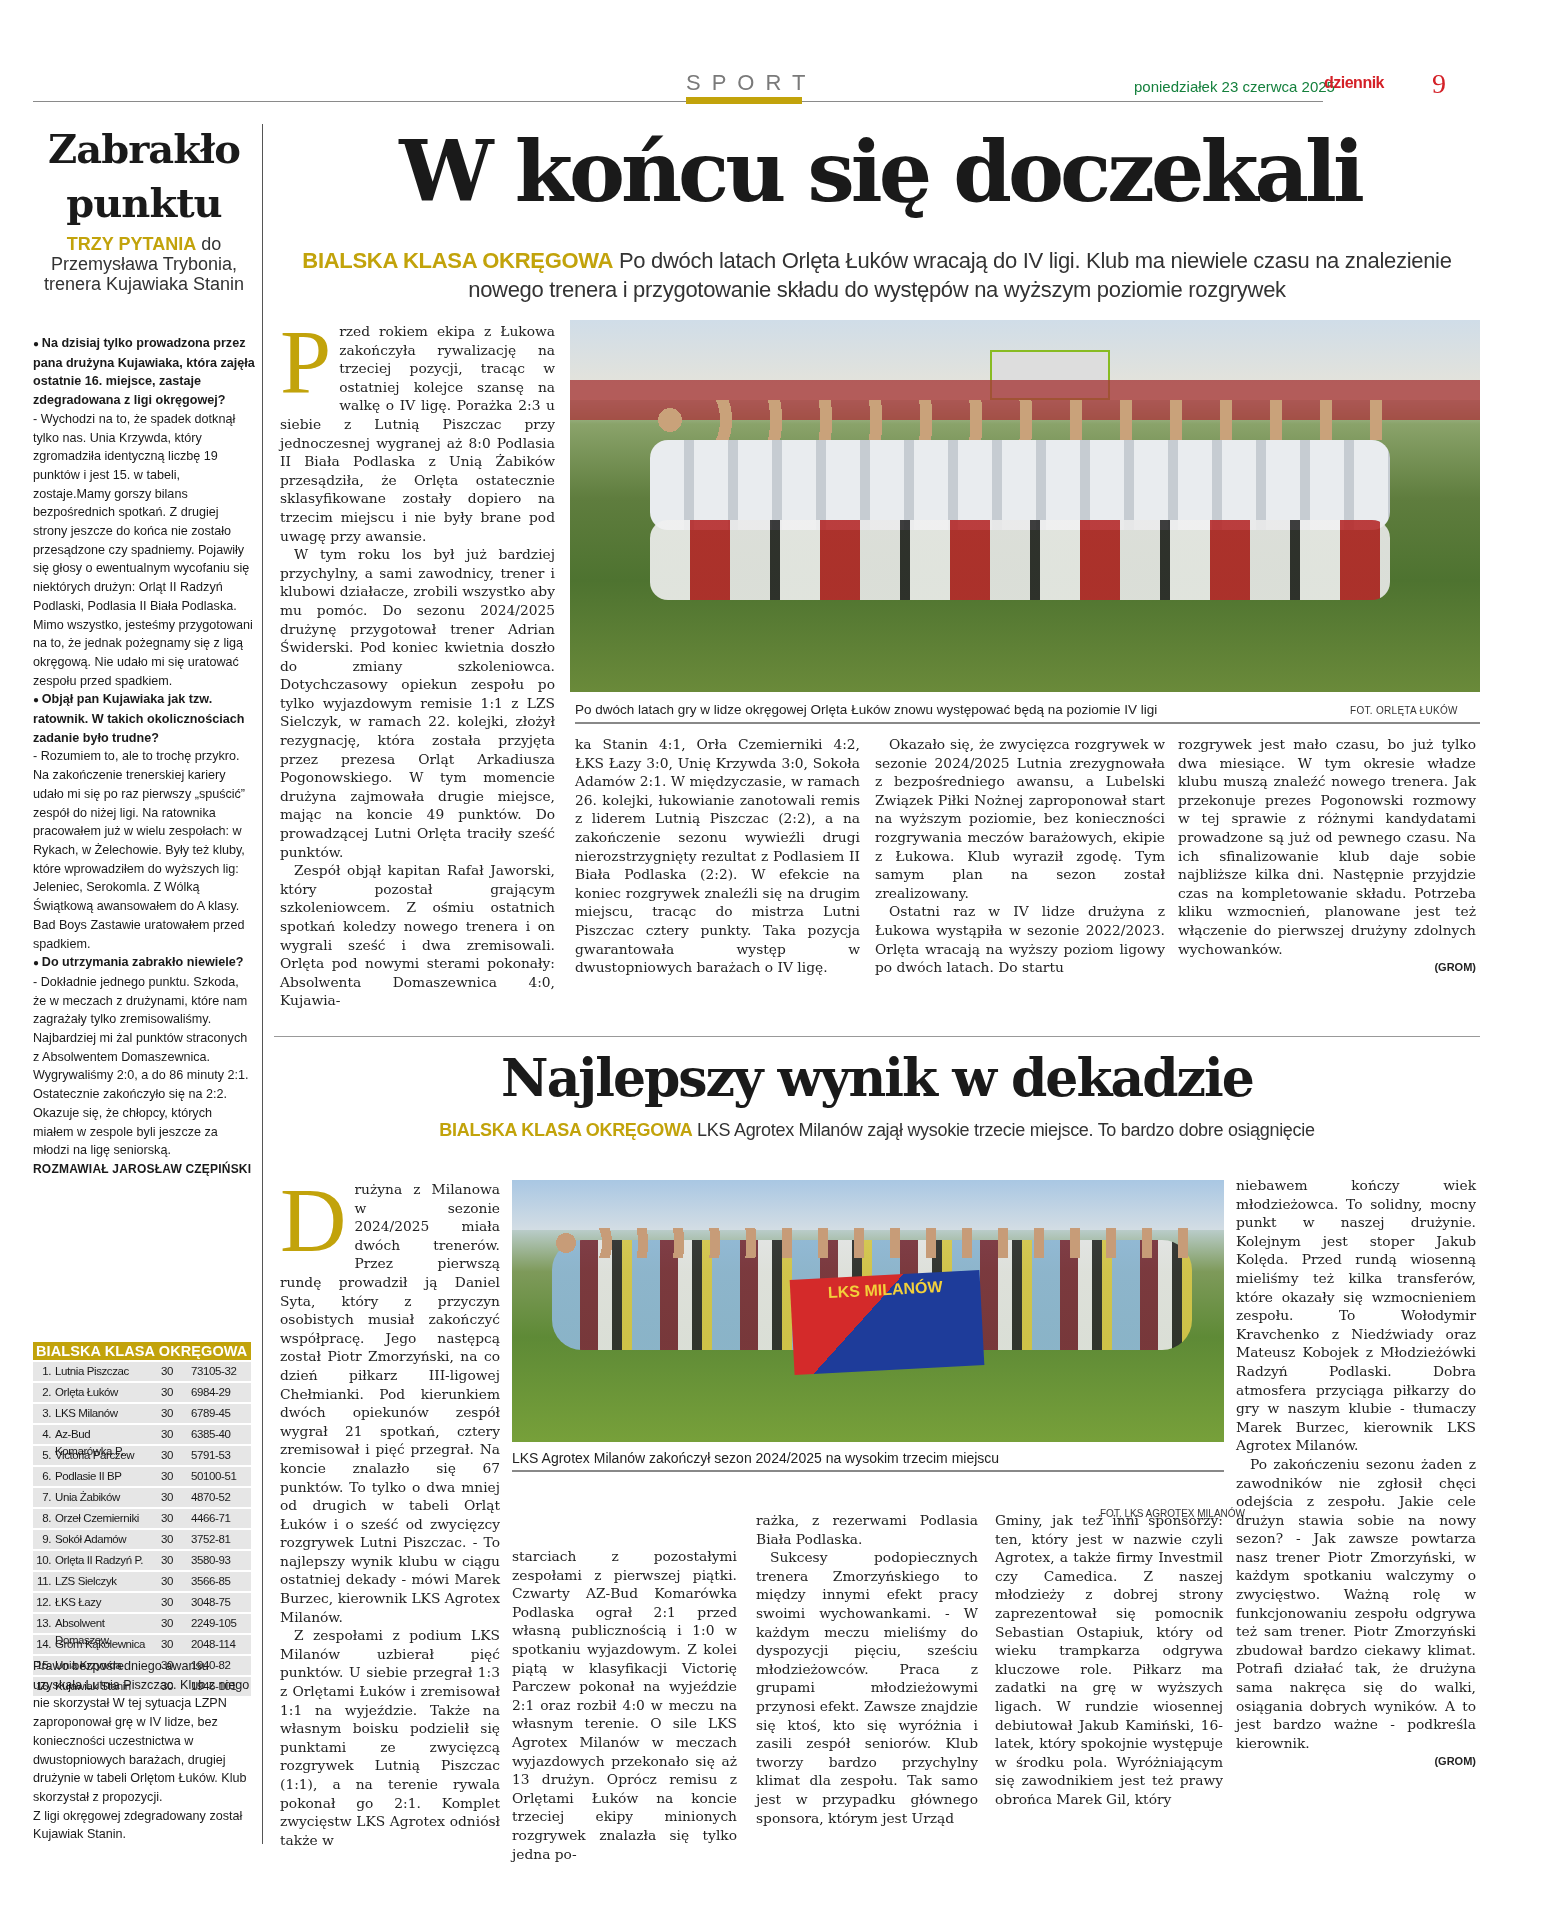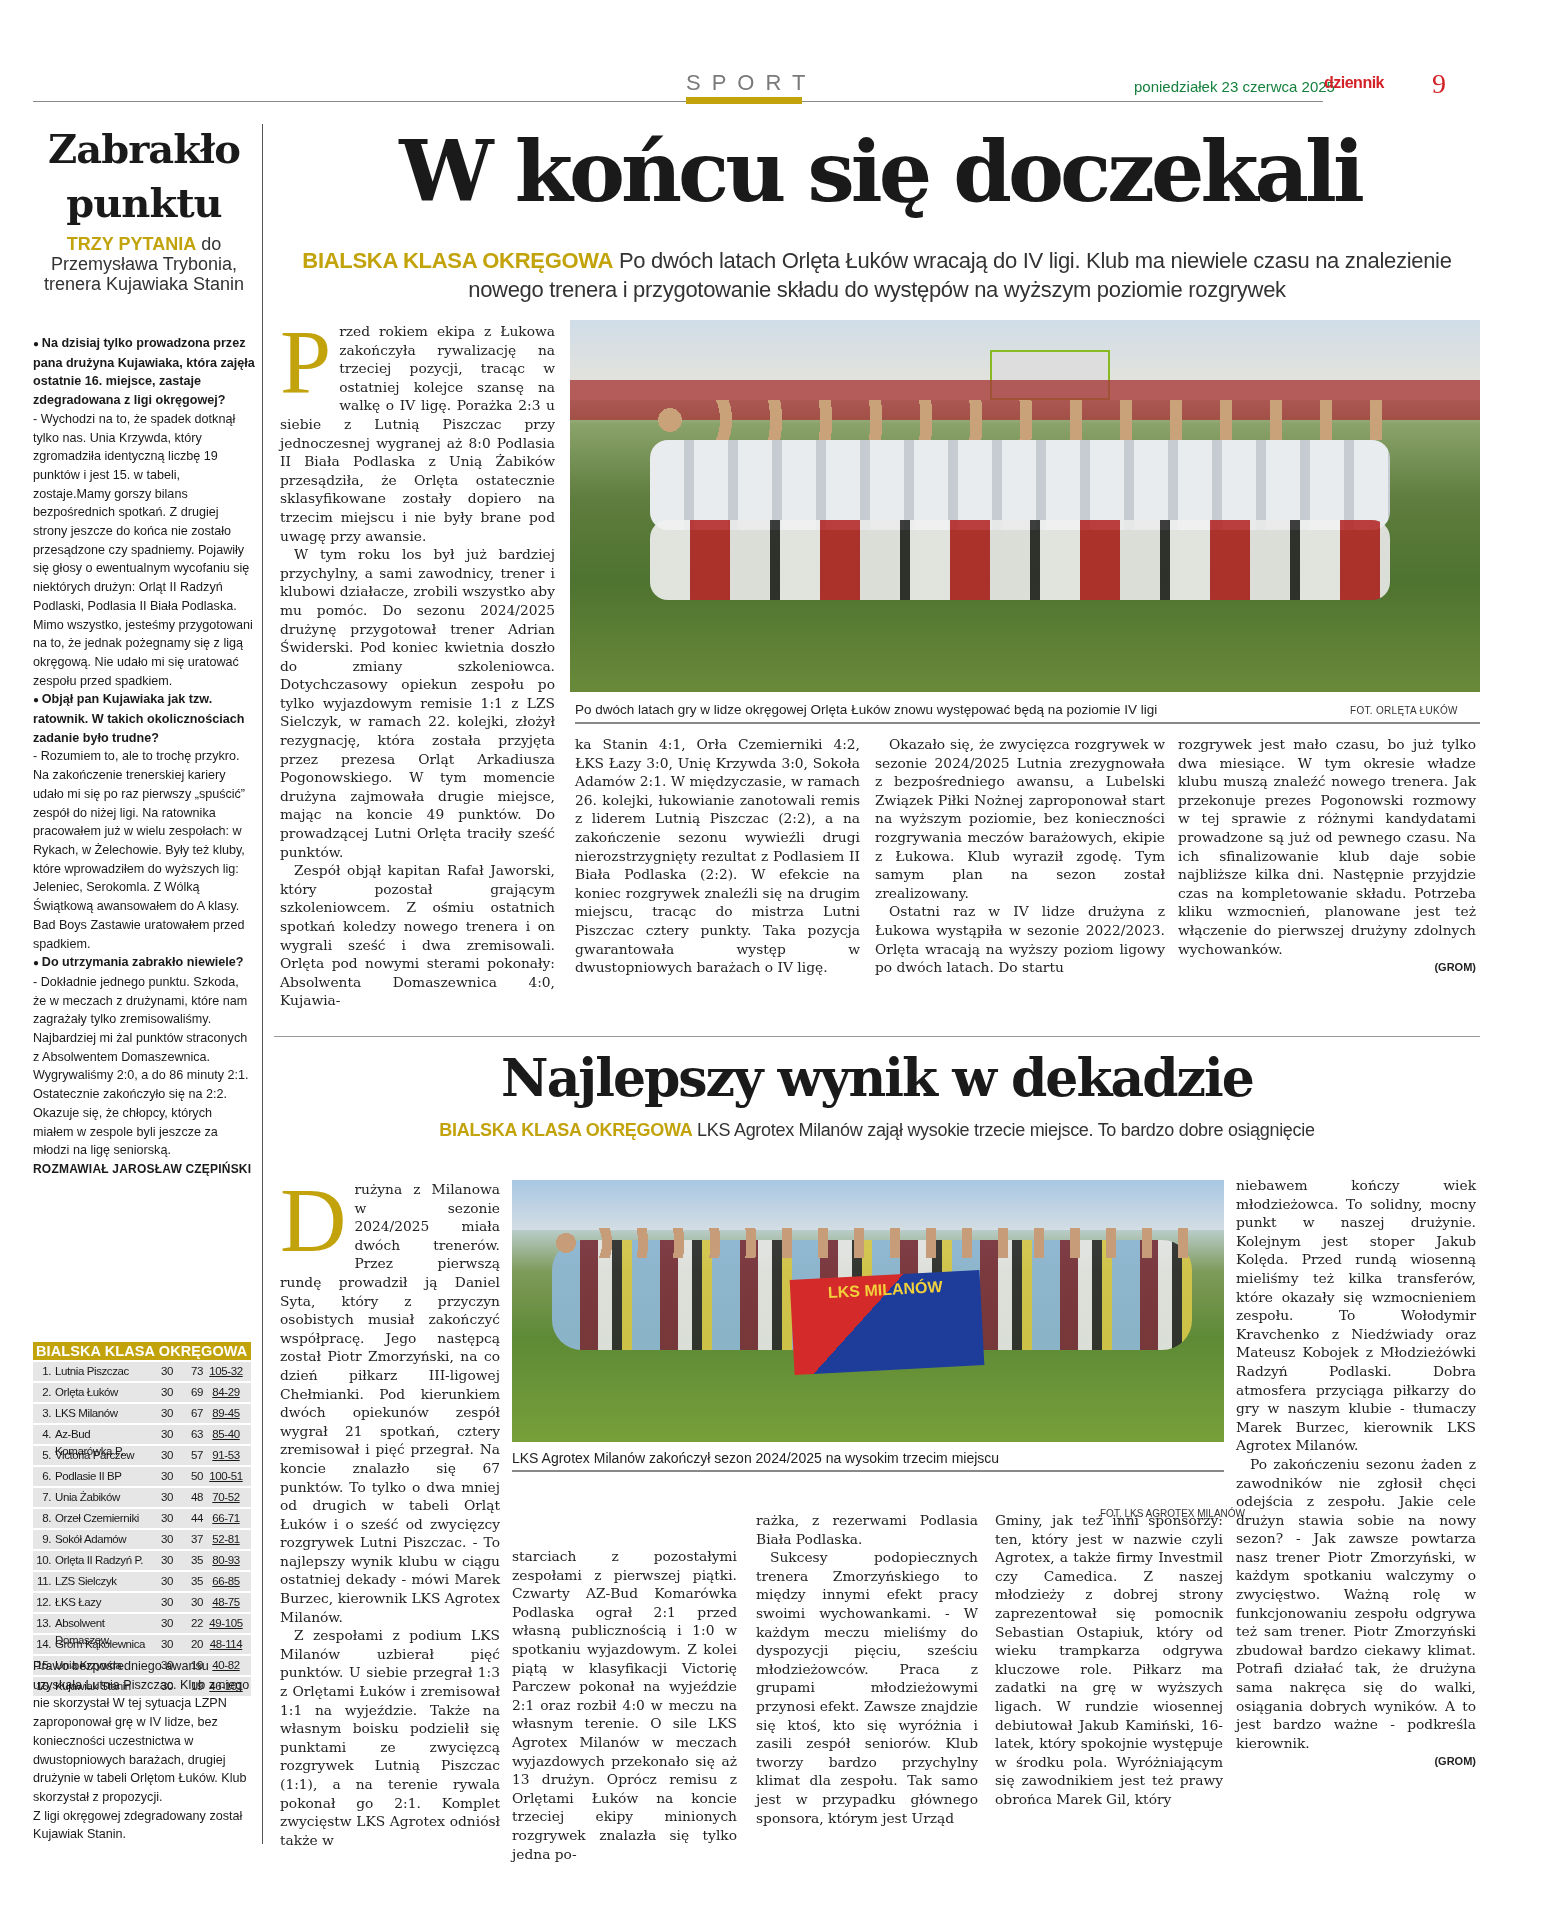--- a/index.html
+++ b/index.html
@@ -24,21 +24,21 @@
   .interview .q::before { content: "● "; font-size: 10px; }
   .interview .sig { font-weight: bold; font-size: 12px; letter-spacing: 0.2px; }
 
   .table-box { position: absolute; top: 1342px; left: 33px; width: 218px; font-family: "Liberation Sans", sans-serif; }
   .table-head { background: #c2a30b; color: #fff; font-weight: bold; font-size: 14.5px; padding: 1px 3px; letter-spacing: 0.1px; }
   .trow { display: flex; font-size: 11.5px; line-height: 17px; height: 19px; background: #e6e6e6; margin-top: 2px; padding: 1px 2px 0 2px; letter-spacing: -0.4px; }
   .trow .pos { width: 20px; text-align: right; padding-right: 4px; }
   .trow .team { flex: 1; }
   .trow .m { width: 26px; text-align: right; }
   .trow .p { width: 30px; text-align: right; }
-  .trow .g { width: 46px; text-align: center; text-decoration: underline; }
+  .trow .g { width: 46px; text-align: left; }
   .table-note { position: absolute; top: 1657px; left: 33px; width: 222px; font-family: "Liberation Sans", sans-serif; font-size: 12.6px; line-height: 18.7px; }
 
   
   .h1 { position: absolute; top: 124px; left: 280px; width: 1200px; text-align: center; font-family: "DejaVu Serif", serif; font-weight: bold; font-size: 84px; line-height: 96px; letter-spacing: -4px; }
   .dek { position: absolute; top: 246px; left: 274px; width: 1206px; text-align: center; font-family: "Liberation Sans", sans-serif; font-size: 22px; line-height: 29px; color: #333; letter-spacing: -0.3px; }
   .dek .gold { font-weight: bold; }
   .body { font-family: "DejaVu Serif", serif; font-size: 13.8px; line-height: 18.6px; text-align: justify; hyphens: manual; color: #222; }
   .body p { text-indent: 14px; }
   .body p.first { text-indent: 0; }
   .dropcap { float: left; font-family: "Liberation Serif", serif; color: #c2a30b; font-size: 92px; line-height: 72px; margin: 4px 8px 0 0; }

